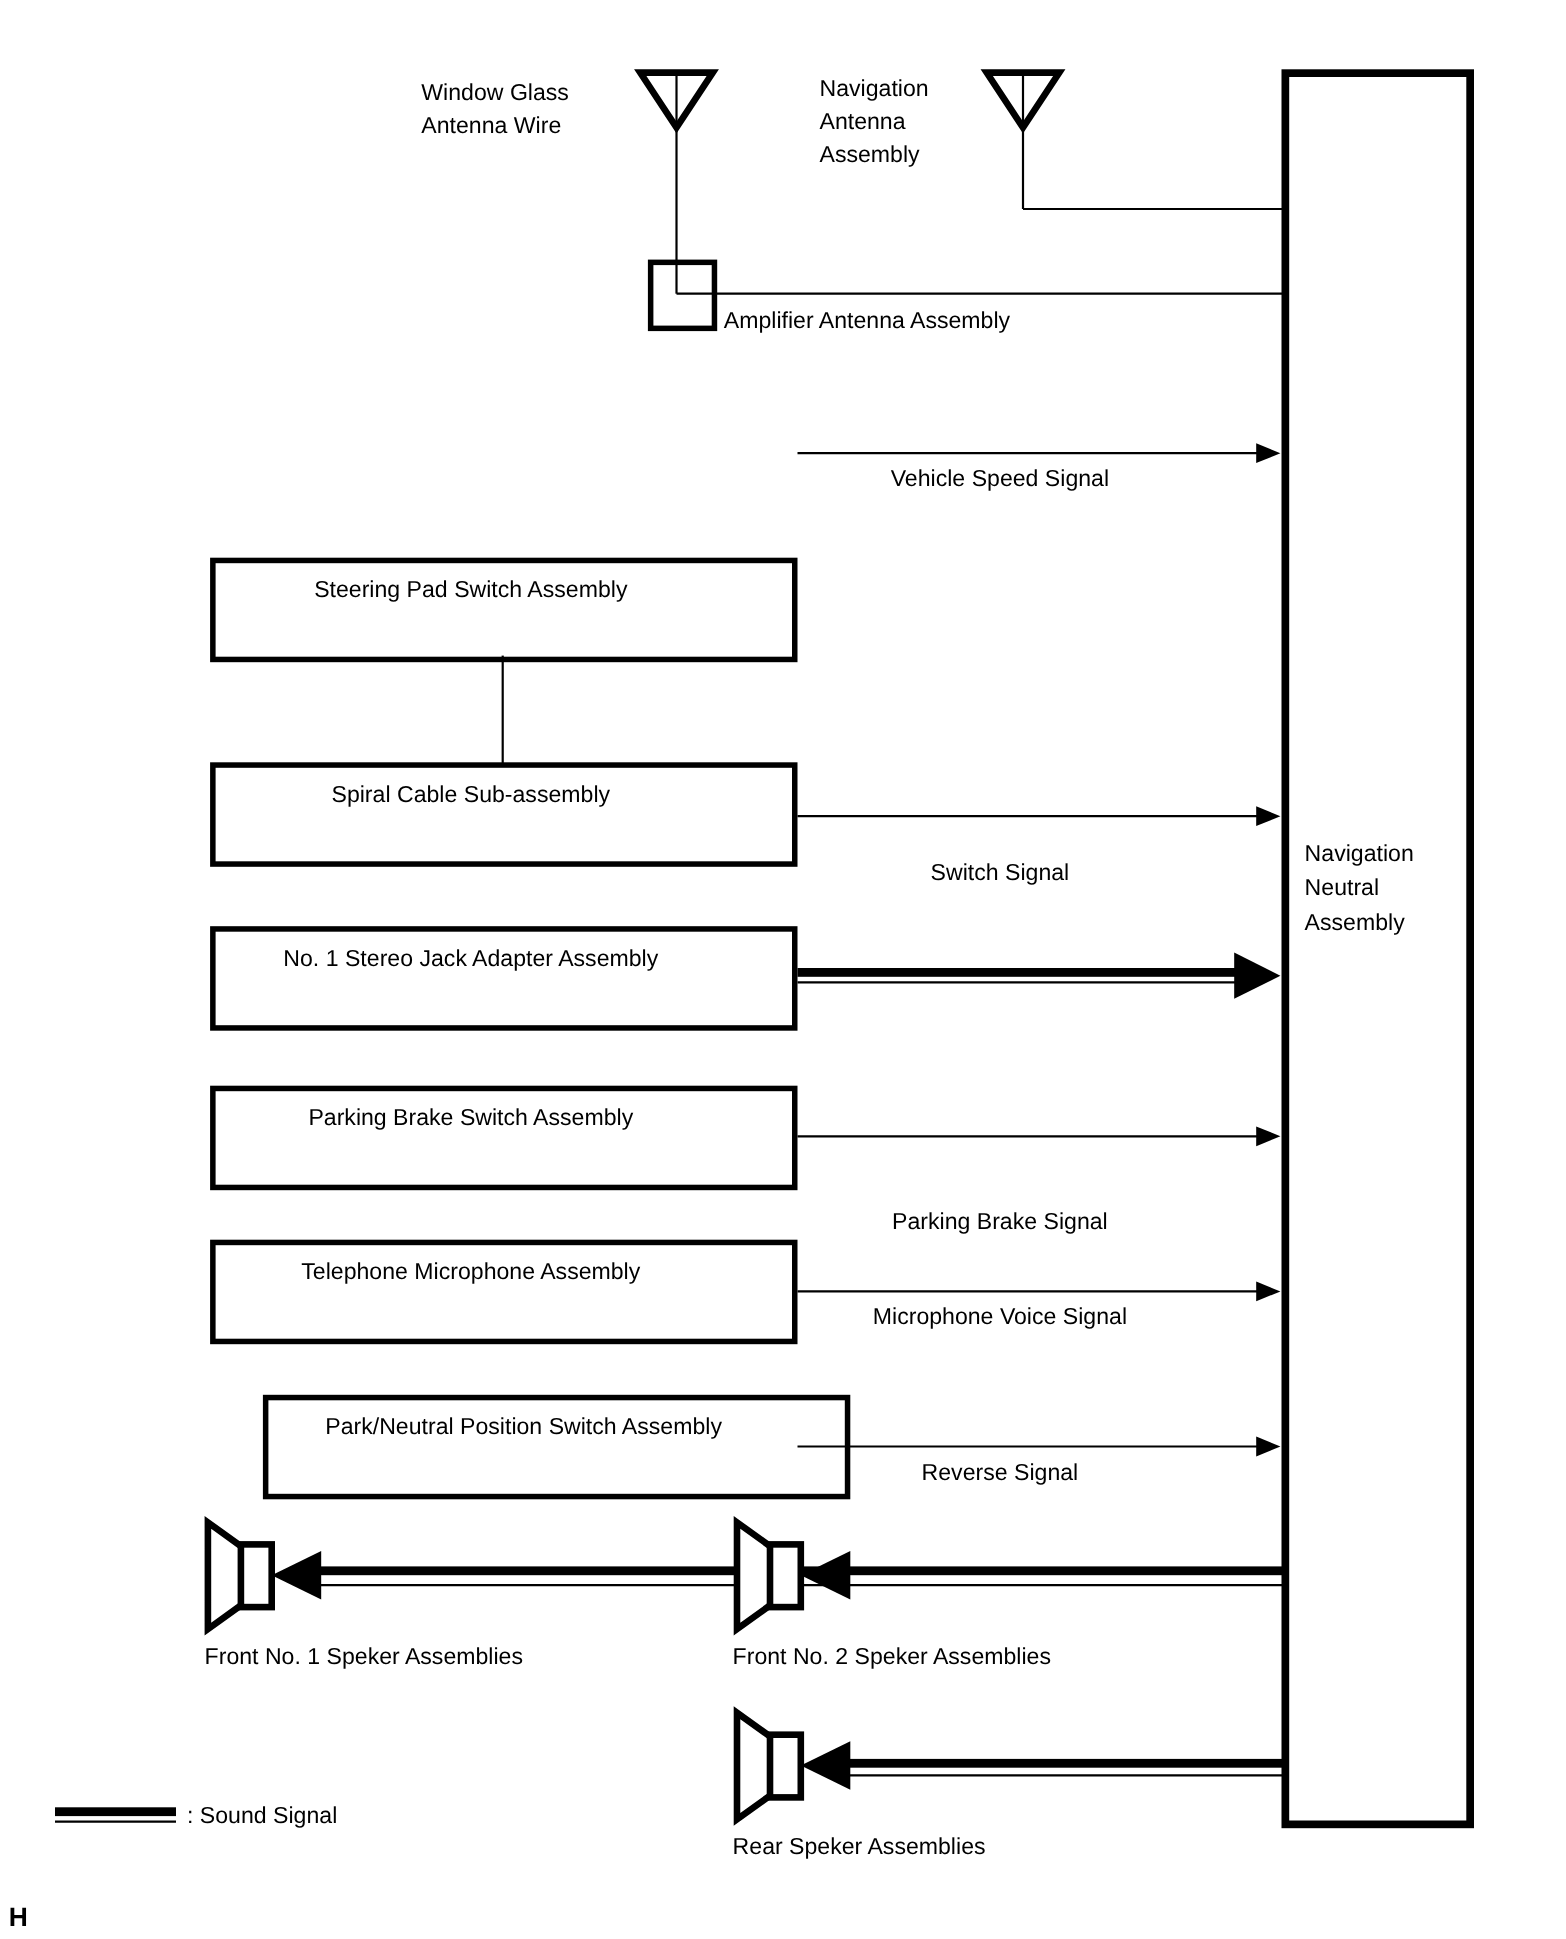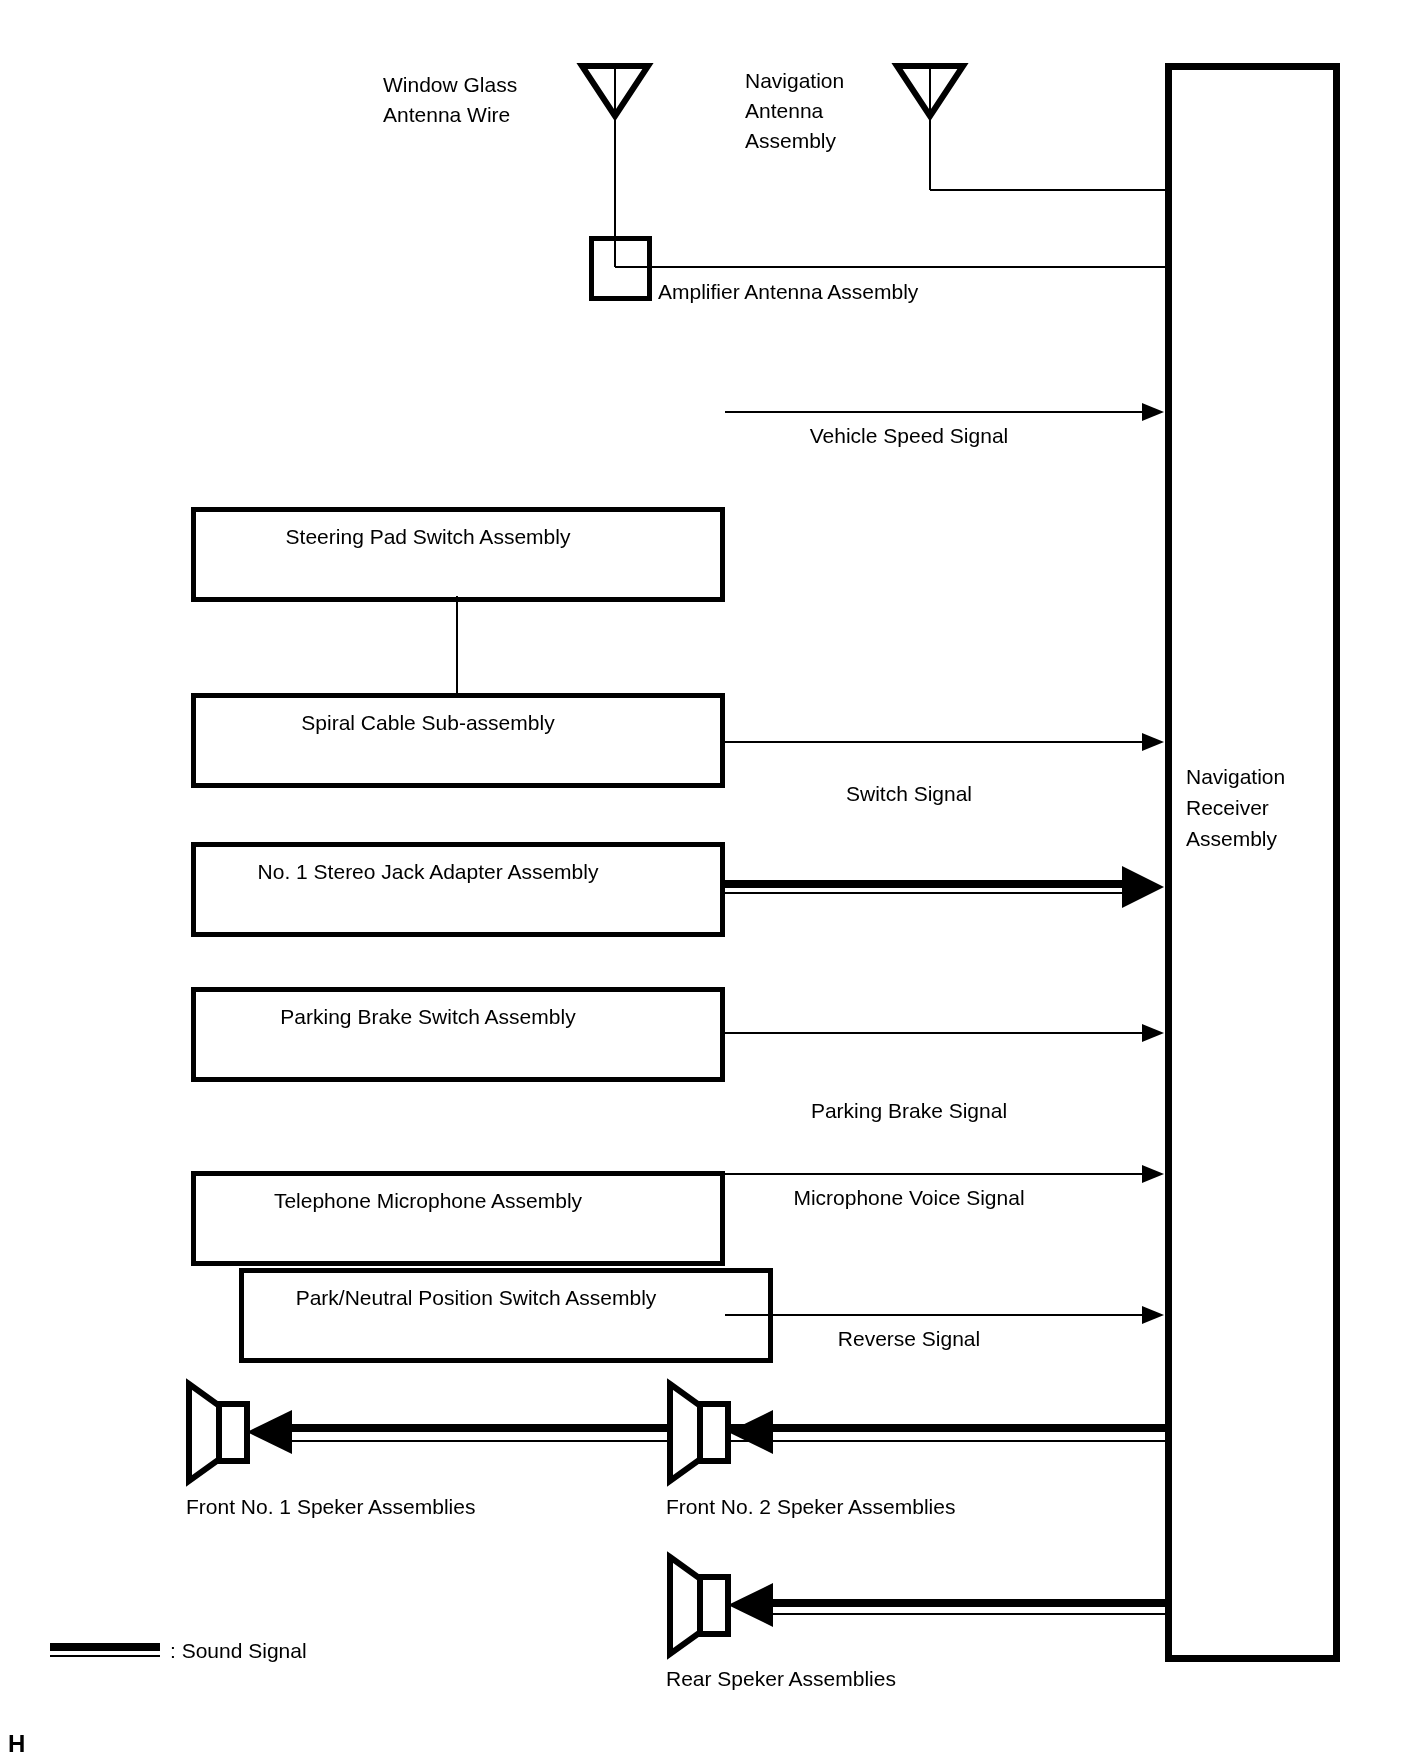--- a/index.html
+++ b/index.html
@@ -75,27 +75,27 @@
     <rect x="700" y="1577" width="28" height="57" fill="#fff" stroke="#000" stroke-width="6"></rect>
 
     <rect x="50" y="1643" width="110" height="8" fill="#000"></rect>
     <line x1="50" y1="1656" x2="160" y2="1656" stroke="#000" stroke-width="2"></line>
   </svg>
 
   <div class="sbox" style="top:507px;">Steering Pad Switch Assembly</div>
   <div class="sbox" style="top:693px;">Spiral Cable Sub-assembly</div>
   <div class="sbox" style="top:842px;">No. 1 Stereo Jack Adapter Assembly</div>
   <div class="sbox" style="top:987px;">Parking Brake Switch Assembly</div>
-  <div class="sbox" style="top:1127px;margin-top:44px;">Telephone Microphone Assembly</div>
+  <div class="sbox" style="top:1127px;">Telephone Microphone Assembly</div>
   <div class="sbox" style="top:1268px;margin-left:48px;">Park/Neutral Position Switch Assembly</div>
 
   <div class="rbox"></div>
   <div class="rlbl">
     <div>Navigation</div>
-    <div>Receiver</div>
+    <div>Neutral</div>
     <div>Assembly</div>
   </div>
 
   <div class="abox"></div>
   <div class="lbl" style="left:658px;top:277px;">Amplifier Antenna Assembly</div>
 
   <div class="lbl" style="left:383px;top:70px;">
     <div>Window Glass</div>
     <div>Antenna Wire</div>
   </div>

